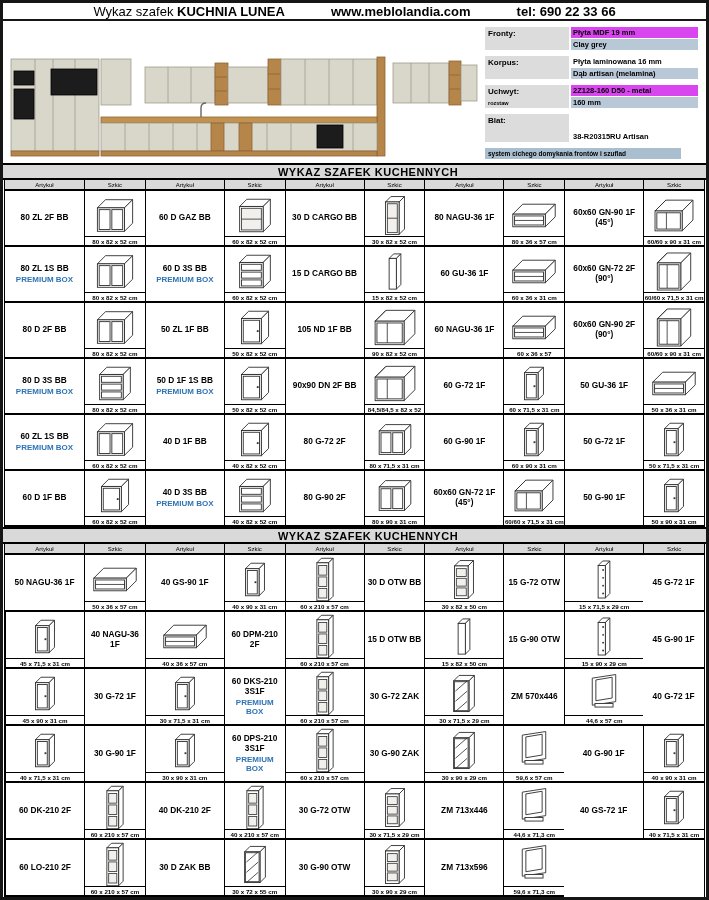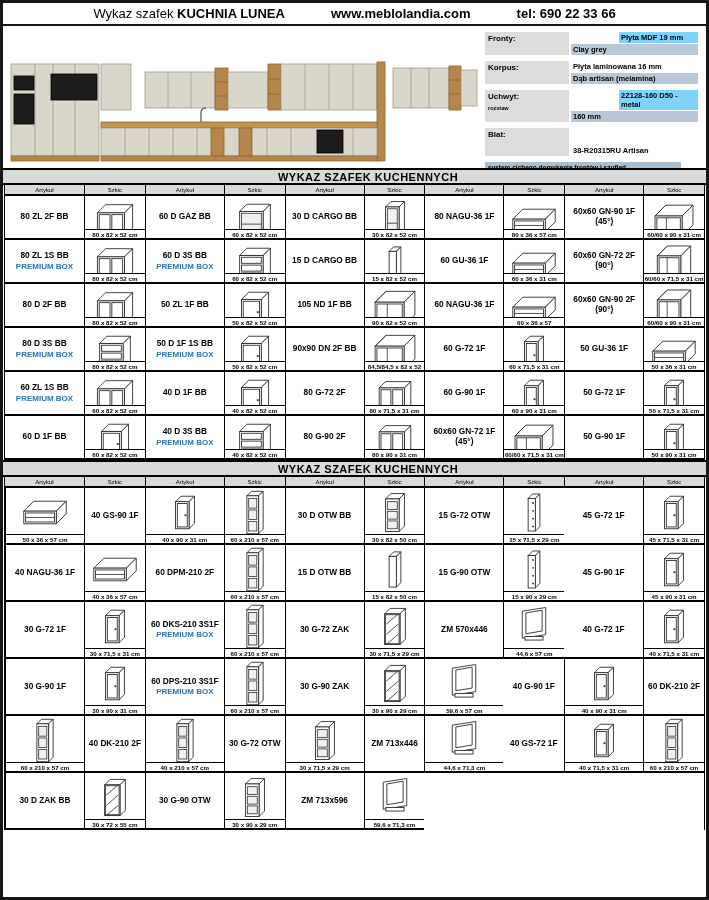--- a/index.html
+++ b/index.html
@@ -14,33 +14,33 @@
 
   
   .top{height:142px;display:flex;padding:2px 2px 0 2px;}
   .illus{flex:1;position:relative;}
   .specs{width:224px;padding:4px 6px 0 2px;font-size:7.5px;}
   .specrow{display:flex;margin-bottom:6px;}
   .speclabel{width:84px;background:#dcdcdc;font-weight:bold;font-size:8px;padding:2px 3px;}
   .speclabel .sub{font-size:5.5px;font-weight:bold;margin-top:4px;}
   .specval{flex:1;margin-left:2px;}
   .specval .l1{font-weight:bold;padding:1px 2px;}
-  .specval .l1.hl{background:#7dd3fc;margin-left:48px;}
+  .specval .l1.hl{background:#d946ef;}
   .specval .l2{font-weight:bold;padding:1px 2px;background:#b9c8d6;margin-top:1px;}
   .specval .l2:empty,.speclabel .sub:empty{display:none;}
   .specnote{background:#a9becf;font-weight:bold;font-size:6.5px;padding:2px 3px;margin-top:6px;width:196px;}
 
   
   .band{background:#d9d9d9;border-top:2px solid #000;border-bottom:2px solid #000;text-align:center;font-weight:bold;font-size:11px;height:17px;line-height:15px;letter-spacing:.5px;padding-left:27px;}
   .cab-table{display:grid;grid-template-columns:repeat(5,1.3fr 1fr);margin:0 1px;border-left:1px solid #000;border-right:1px solid #000;}
   .hcell{background:#d9d9d9;font-size:6px;text-align:center;height:11px;line-height:11px;border-bottom:2px solid #000;border-left:1px solid #000;}
   .hcell.first{border-left:none;}
   .cell{border-bottom:2px solid #000;border-left:1px solid #000;position:relative;overflow:hidden;}
   .cell.first{border-left:none;}
-  .t1 .cell{height:44px;} .t2 .cell{height:57px;}
+  .t1 .cell{height:56px;} .t2 .cell{height:57px;}
   .art{display:flex;flex-direction:column;align-items:center;justify-content:center;text-align:center;padding:1px 2px;}
   .artname{font-weight:bold;font-size:8.3px;line-height:1.2;}
   .premium{color:#2e74b5;font-weight:bold;font-size:8px;margin-top:1px;}
   .szk{display:flex;justify-content:center;align-items:flex-start;padding:1px 0 10px 0;}
   .dim{position:absolute;left:0;right:0;bottom:0;height:9px;border-top:1px solid #000;font-size:6.2px;font-weight:bold;text-align:center;line-height:9px;background:#fff;}
   svg.sk{display:block;}
 </style>
 </head>
 <body>
 
@@ -562,20 +562,23 @@
       <div class="hcell first">Artykuł</div>
       <div class="hcell">Szkic</div>
       <div class="hcell">Artykuł</div>
       <div class="hcell">Szkic</div>
       <div class="hcell">Artykuł</div>
       <div class="hcell">Szkic</div>
       <div class="hcell">Artykuł</div>
       <div class="hcell">Szkic</div>
       <div class="hcell">Artykuł</div>
       <div class="hcell">Szkic</div>
+      <div class="cell art first">
+        <div class="artname">50 NAGU-36 1F</div>
+      </div>
       <div class="cell szk">
         <svg class="sk" width="56" height="47" viewBox="0 0 62 52">
           <polygon points="7.5,24.5 18.5,13.5 54.5,13.5 43.5,24.5" stroke="#2f2f2f" stroke-width="1" fill="#fff"></polygon>
           <polygon points="43.5,24.5 54.5,13.5 54.5,27.5 43.5,38.5" stroke="#2f2f2f" stroke-width="1" fill="#fff"></polygon>
           <rect x="7.5" y="24.5" width="36" height="14" stroke="#2f2f2f" stroke-width="1" fill="#fff"></rect>
           <rect x="9.5" y="26.5" width="32" height="10" stroke="#2f2f2f" stroke-width="1" fill="#fff"></rect>
           <line x1="9.5" y1="31.5" x2="41.5" y2="31.5" stroke="#2f2f2f" stroke-width="0.9"></line>
         </svg>
         <div class="dim">50 x 36 x 57 cm</div>
       </div>
@@ -901,20 +904,23 @@
       <div class="cell szk">
         <svg class="sk" width="56" height="47" viewBox="0 0 62 52">
           <polygon points="20.5,14 26.5,8 41.5,8 35.5,14" stroke="#2f2f2f" stroke-width="1" fill="#fff"></polygon>
           <polygon points="35.5,14 41.5,8 41.5,38 35.5,44" stroke="#2f2f2f" stroke-width="1" fill="#fff"></polygon>
           <rect x="20.5" y="14" width="15" height="30" stroke="#2f2f2f" stroke-width="1" fill="#fff"></rect>
           <rect x="22.5" y="16" width="11" height="26" stroke="#2f2f2f" stroke-width="1" fill="#fff"></rect>
           <rect x="30.5" y="28" width="2" height="2" fill="#2f2f2f"></rect>
         </svg>
         <div class="dim">40 x 71,5 x 31 cm</div>
       </div>
+      <div class="cell art">
+        <div class="artname">60 LO-210 2F</div>
+      </div>
       <div class="cell szk">
         <svg class="sk" width="56" height="47" viewBox="0 0 62 52">
           <polygon points="22,7.5 27,2.5 40,2.5 35,7.5" stroke="#2f2f2f" stroke-width="1" fill="#fff"></polygon>
           <polygon points="35,7.5 40,2.5 40,44.5 35,49.5" stroke="#2f2f2f" stroke-width="1" fill="#fff"></polygon>
           <rect x="22" y="7.5" width="13" height="42" stroke="#2f2f2f" stroke-width="1" fill="#fff"></rect>
           <rect x="24" y="10.5" width="9" height="10.666666666666666" fill="#f1f0ec" stroke="#2f2f2f" stroke-width="0.9"></rect>
           <rect x="24" y="23.166666666666664" width="9" height="10.666666666666666" fill="#f1f0ec" stroke="#2f2f2f" stroke-width="0.9"></rect>
           <rect x="24" y="35.83333333333333" width="9" height="10.666666666666666" fill="#f1f0ec" stroke="#2f2f2f" stroke-width="0.9"></rect>
         </svg>
         <div class="dim">60 x 210 x 57 cm</div>

